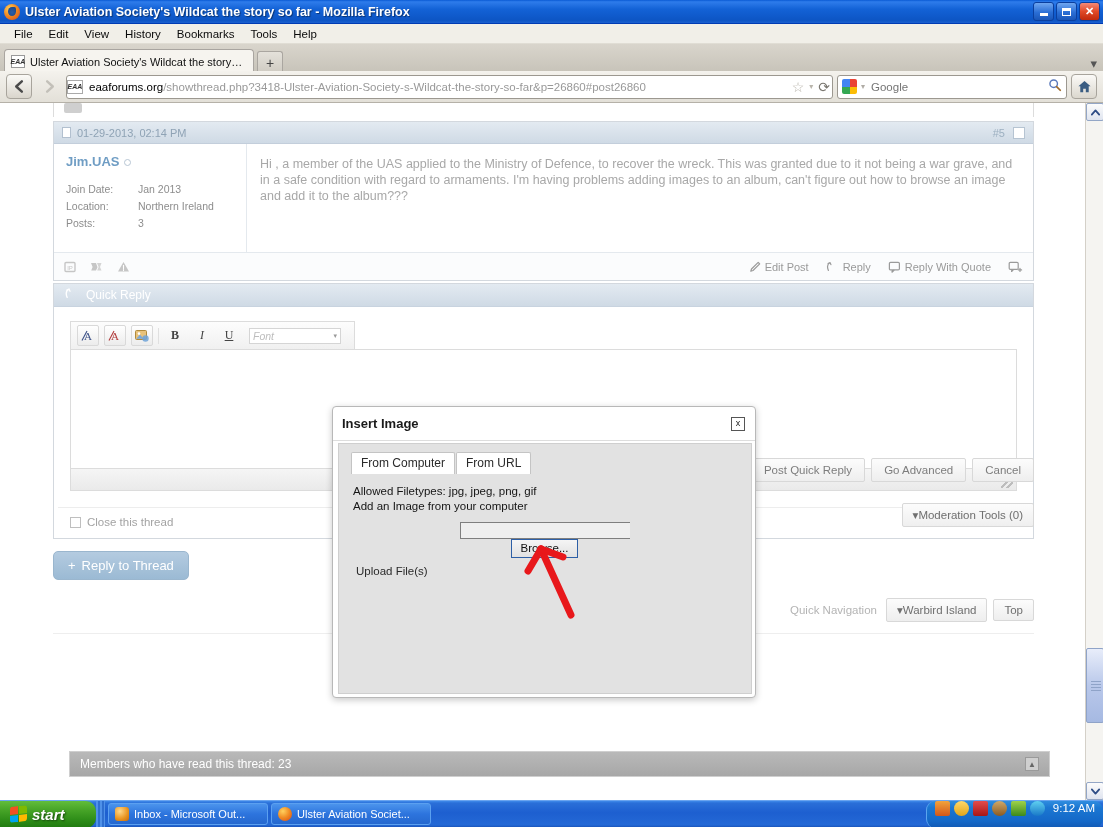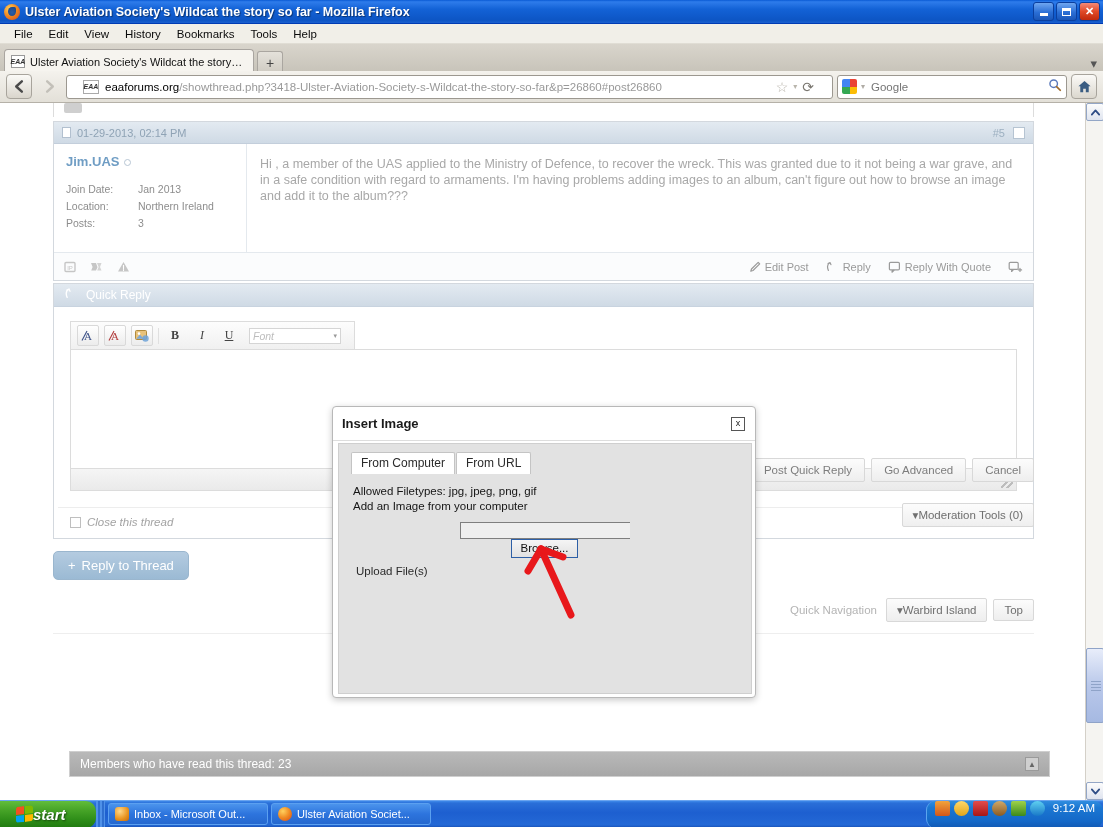--- a/index.html
+++ b/index.html
@@ -109,21 +109,21 @@
     display: flex; align-items: center; justify-content: center;
   }
   .navarrow.back {
     background: linear-gradient(180deg,#fbfaf7,#d9d5cc);
     border: 1px solid #a8a49c;
   }
   .navarrow svg { display: block; }
   #urlbar {
     flex: 1 1 auto; height: 24px; background: #ffffff;
     border: 1px solid #9c9890; border-radius: 3px;
-    display: flex; align-items: center; padding: 0 16px; gap: 6px;
+    display: flex; align-items: center; padding: 0 0; gap: 6px;
     min-width: 0;
   }
   #urlbar .site-ico {
     width: 16px; height: 14px; flex: none; background: #fff;
     border: 1px solid #aaa; font-size: 7px; font-weight: bold;
     font-style: italic; color: #333;
     display: flex; align-items: center; justify-content: center;
   }
   #urlbar .urltext {
     font-size: 11.5px; color: #999; white-space: nowrap;
@@ -265,21 +265,21 @@
     border: 1px solid #dcdcdc; border-top: none; position: relative;
   }
   .qr-grip {
     position: absolute; right: 3px; bottom: 2px; width: 12px; height: 12px;
     background:
       linear-gradient(135deg, transparent 45%, #bdbdbd 45%, #bdbdbd 55%, transparent 55%),
       linear-gradient(135deg, transparent 70%, #bdbdbd 70%, #bdbdbd 80%, transparent 80%);
   }
   .qr-close {
     display: flex; align-items: center; gap: 6px;
-    padding: 8px 0 10px 12px; border-top: 1px solid #ededed; margin: 6px 4px 0 4px; font-style: italic;
+    padding: 8px 0 10px 12px; border-top: 1px solid #ededed; margin: 6px 4px 0 4px;
   }
   .qr-close .cb {
     width: 11px; height: 11px; border: 1px solid #bfbfbf; background: #fff;
   }
   .qr-close .cl { font-size: 11.5px; color: #a3a3a3; }
 
   
   .act-row {
     position: absolute; left: 0; top: 355px; width: 981px;
     display: flex; justify-content: flex-end; gap: 6px; padding-right: 0px;
@@ -417,21 +417,21 @@
   #taskbar {
     position: absolute; left: 0; bottom: 0; width: 1103px; height: 27px;
     background: linear-gradient(180deg,#3f8bea 0%,#2a6fd8 8%, #1d5fd0 45%, #2469d6 92%, #1a55bb 100%);
     display: flex; align-items: center;
     border-top: 1px solid #6aa5f0;
   }
   #startbtn {
     width: 96px; height: 27px;
     background: linear-gradient(180deg,#62bd3b 0%,#46a327 35%,#2e8d18 70%,#207a10 100%);
     border-radius: 0 10px 10px 0;
-    display: flex; align-items: center; padding-left: 16px;
+    display: flex; align-items: center; gap: 5px; padding-left: 10px;
     flex: none;
   }
   #startbtn .flag {
     width: 17px; height: 16px; flex: none;
     display: grid; grid-template-columns: 1fr 1fr; grid-template-rows: 1fr 1fr;
     gap: 1px; transform: skewY(-6deg); border-radius: 3px; overflow: hidden;
   }
   #startbtn .flag i { display: block; }
   #startbtn .slabel {
     color: #fff; font-size: 15px; font-weight: bold; font-style: italic;

